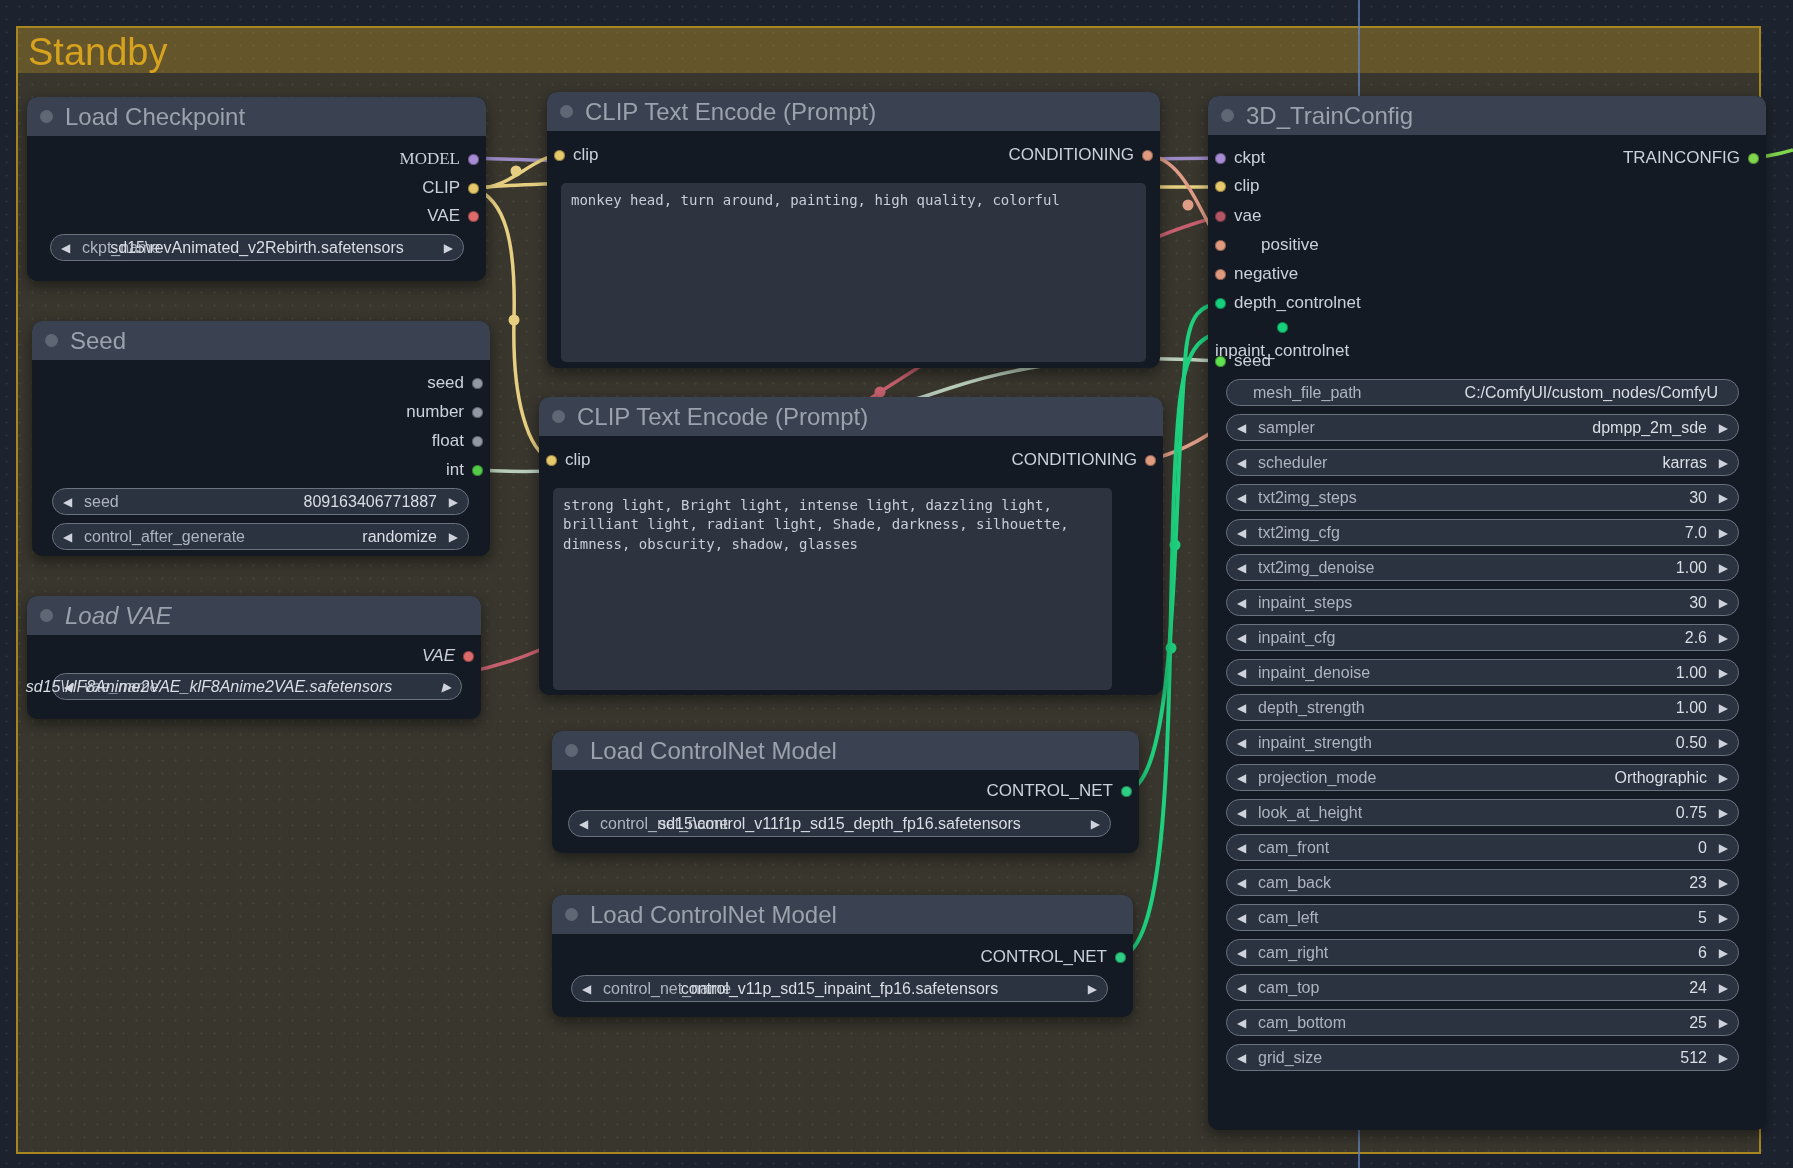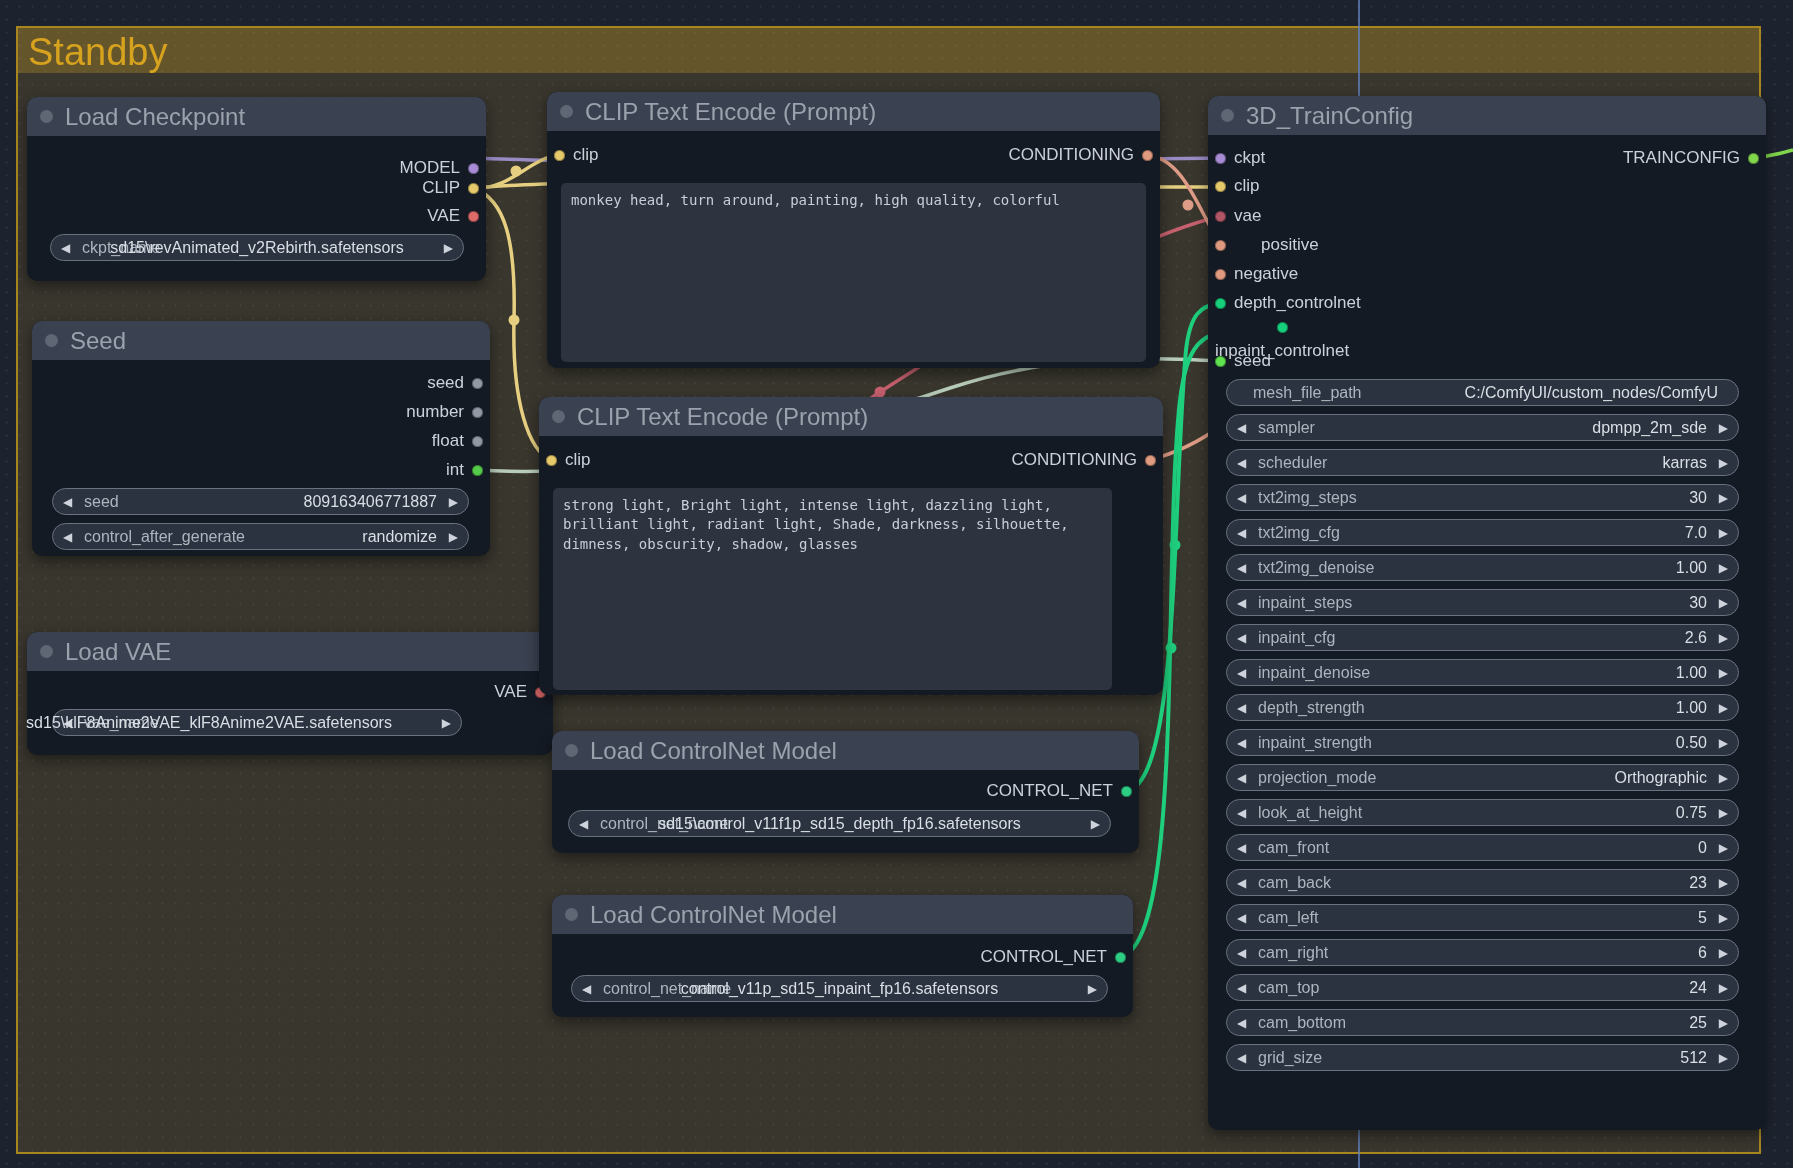--- a/index.html
+++ b/index.html
@@ -75,21 +75,21 @@
     <circle cx="1293" cy="352" r="5.5" fill="#de9b85"></circle>
     <circle cx="1175" cy="545" r="5.5" fill="#1ecf7d"></circle>
     <circle cx="1171" cy="648" r="5.5" fill="#1ecf7d"></circle>
   </svg>
 
   <div class="node" style="left:27px;top:97px;width:459px;height:184px;">
     <div class="node-header">
       <span class="collapse-dot"></span>
       <span class="node-title">Load Checkpoint</span>
     </div>
-    <div class="port out" style="top:71px;">
+    <div class="port out" style="top:62px;font-family:Liberation Serif, serif;">
       <span class="port-label">MODEL</span>
         <span class="pdot c-model"></span>
     </div>
     <div class="port out" style="top:91px;">
       <span class="port-label">CLIP</span>
         <span class="pdot c-clip"></span>
     </div>
     <div class="port out" style="top:119px;">
       <span class="port-label">VAE</span>
         <span class="pdot c-vae"></span>
@@ -130,21 +130,21 @@
       <span class="arr r">▶</span>
     </div>
     <div class="combo" style="left:20px;top:202px;width:417px;">
       <span class="arr l">◀</span>
       <span class="w-label">control_after_generate</span>
       <span class="w-value vright">randomize</span>
       <span class="arr r">▶</span>
     </div>
   </div>
 
-  <div class="node" style="left:27px;top:632px;width:526px;height:123px;">
+  <div class="node" style="left:27px;top:596px;width:454px;height:123px;font-style:italic;">
     <div class="node-header">
       <span class="collapse-dot"></span>
       <span class="node-title">Load VAE</span>
     </div>
     <div class="port out" style="top:60px;">
       <span class="port-label">VAE</span>
         <span class="pdot c-vae"></span>
     </div>
     <div class="combo" style="left:25px;top:77px;width:410px;">
       <span class="arr l">◀</span>

